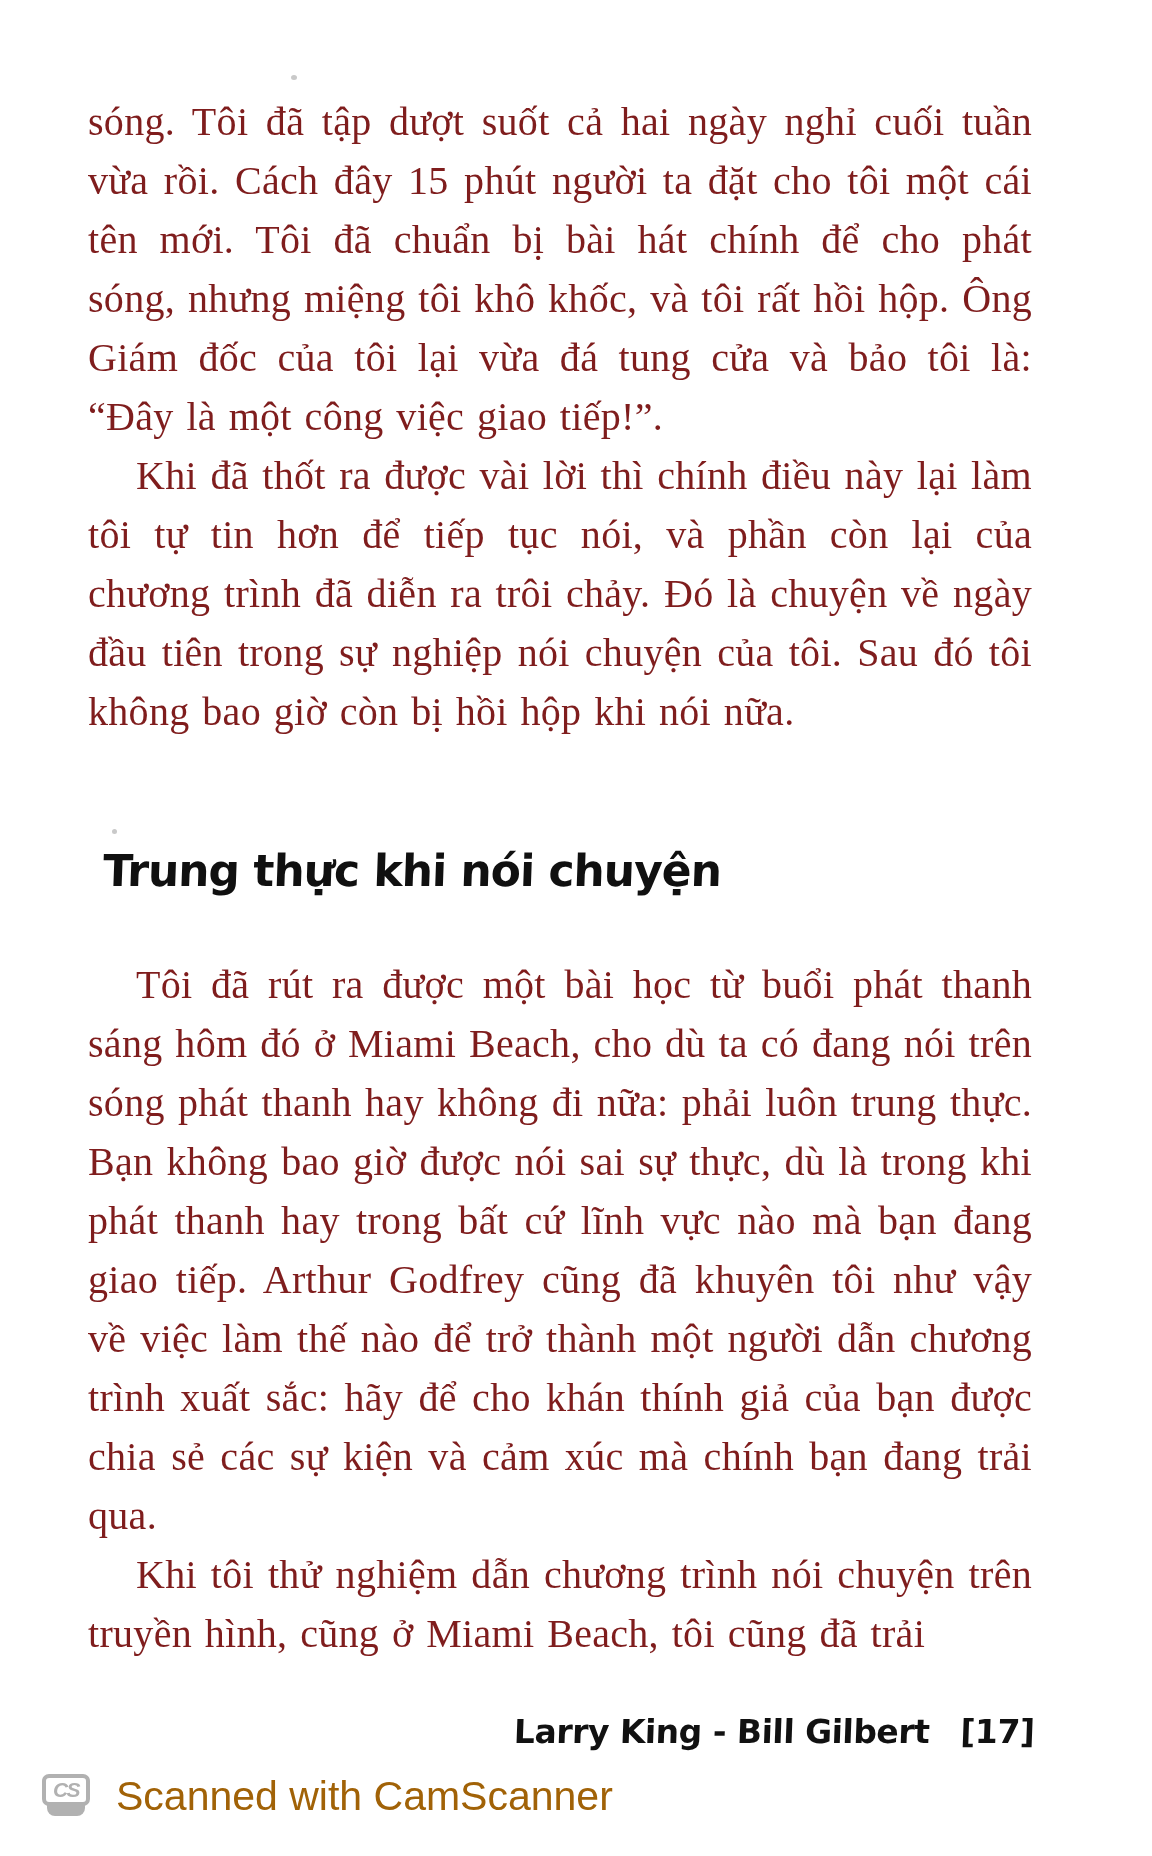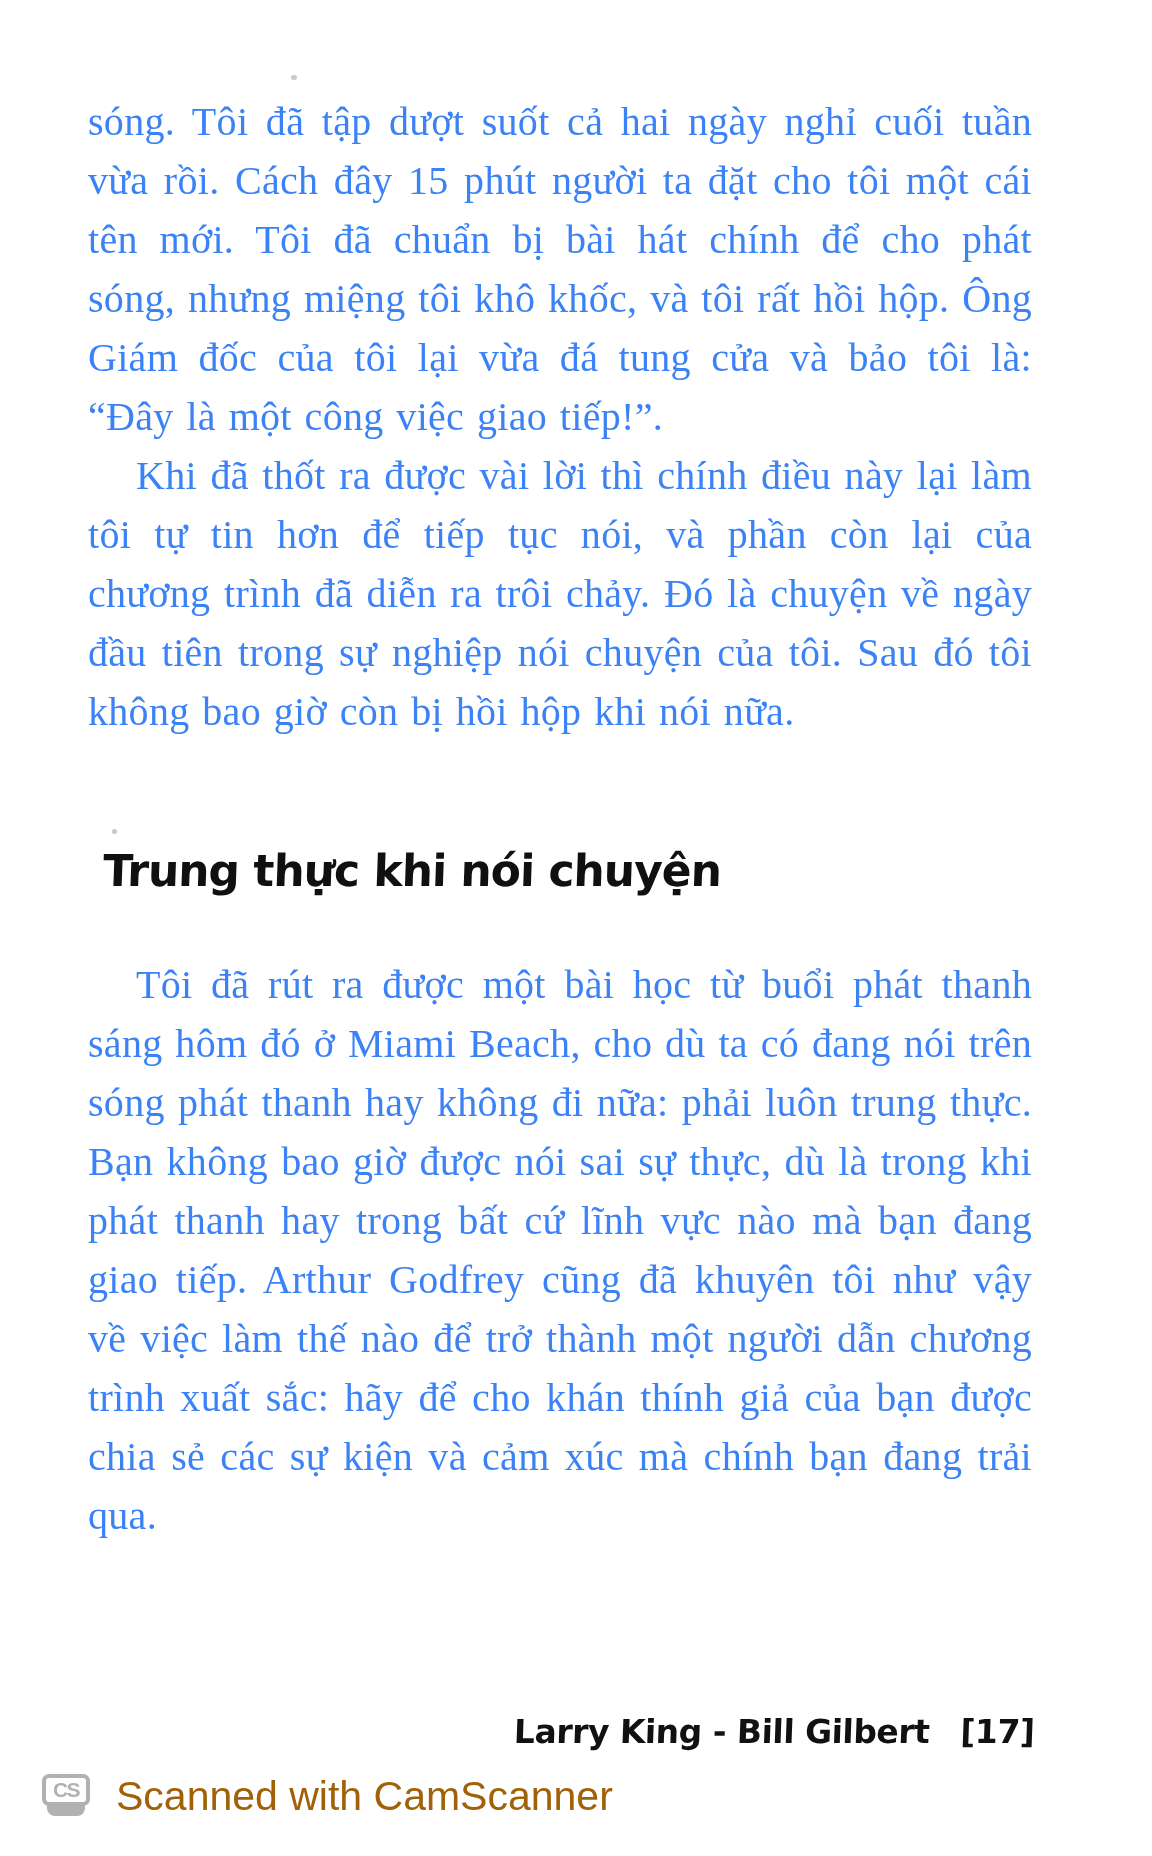--- a/index.html
+++ b/index.html
@@ -22,21 +22,21 @@
     top: 92px;
     width: 944px;
   }
   .body-para {
     margin: 0;
     font-size: 40px;
     line-height: 59px;
     text-align: justify;
     letter-spacing: 0.3px;
     word-spacing: 2.5px;
-    color: #3b82f6;
+    color: #7f1d1d;
   }
   .body-para.indented {
     text-indent: 48px;
   }
   .section-heading {
     margin: 100px 0 54px 14px;
     font-family: "DejaVu Sans", "Liberation Sans", sans-serif;
     font-size: 44px;
     line-height: 60px;
     font-weight: bold;
@@ -66,20 +66,21 @@
     top: 1774px;
     display: flex;
     align-items: flex-start;
     gap: 26px;
   }
   .cs-icon {
     position: relative;
     width: 48px;
     height: 42px;
     flex: 0 0 auto;
+    font-style: italic;
   }
   .cs-box {
     box-sizing: border-box;
     width: 48px;
     height: 32px;
     border: 4px solid #b1b1b1;
     border-radius: 7px;
     display: flex;
     align-items: center;
     justify-content: center;
@@ -123,20 +124,21 @@
 
   <div class="content">
     <p class="body-para">sóng. Tôi đã tập dượt suốt cả hai ngày nghỉ cuối tuần vừa rồi. Cách đây 15 phút người ta đặt cho tôi một cái tên mới. Tôi đã chuẩn bị bài hát chính để cho phát sóng, nhưng miệng tôi khô khốc, và tôi rất hồi hộp. Ông Giám đốc của tôi lại vừa đá tung cửa và bảo tôi là: “Đây là một công việc giao tiếp!”.</p>
 
     <p class="body-para indented">Khi đã thốt ra được vài lời thì chính điều này lại làm tôi tự tin hơn để tiếp tục nói, và phần còn lại của chương trình đã diễn ra trôi chảy. Đó là chuyện về ngày đầu tiên trong sự nghiệp nói chuyện của tôi. Sau đó tôi không bao giờ còn bị hồi hộp khi nói nữa.</p>
 
     <h2 class="section-heading">Trung thực khi nói chuyện</h2>
 
     <p class="body-para indented">Tôi đã rút ra được một bài học từ buổi phát thanh sáng hôm đó ở Miami Beach, cho dù ta có đang nói trên sóng phát thanh hay không đi nữa: phải luôn trung thực. Bạn không bao giờ được nói sai sự thực, dù là trong khi phát thanh hay trong bất cứ lĩnh vực nào mà bạn đang giao tiếp. Arthur Godfrey cũng đã khuyên tôi như vậy về việc làm thế nào để trở thành một người dẫn chương trình xuất sắc: hãy để cho khán thính giả của bạn được chia sẻ các sự kiện và cảm xúc mà chính bạn đang trải qua.</p>
 
+    <p class="body-para indented">Khi tôi thử nghiệm dẫn chương trình nói chuyện trên truyền hình, cũng ở Miami Beach, tôi cũng đã trải</p>
   </div>
 
   <div class="page-footer">
     <span class="authors">Larry King - Bill Gilbert</span>
     <span class="page-number">[17]</span>
   </div>
 
   <div class="watermark">
     <div class="cs-icon">
       <div class="cs-box">CS</div>

